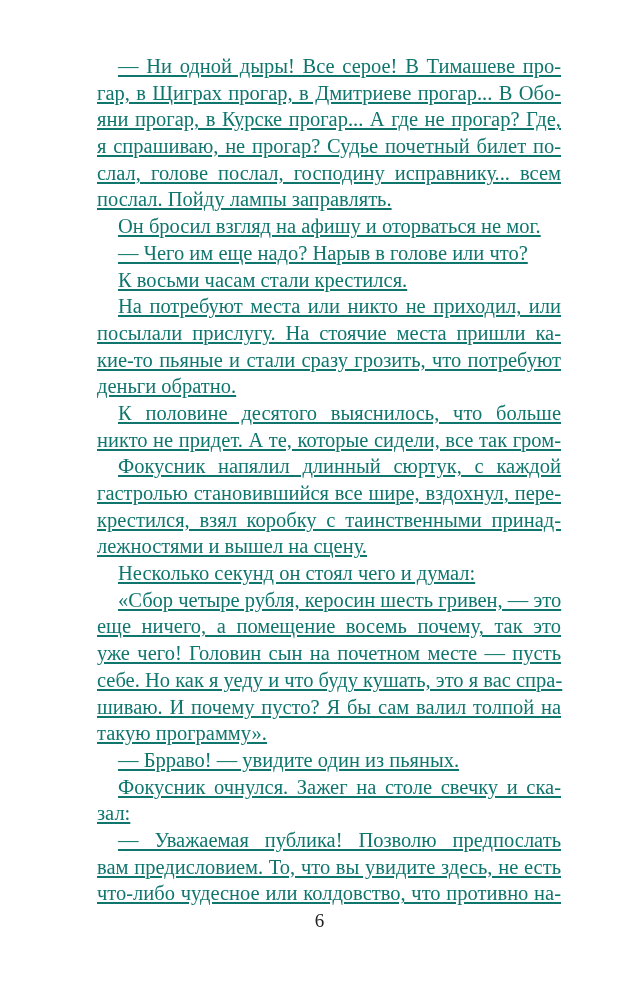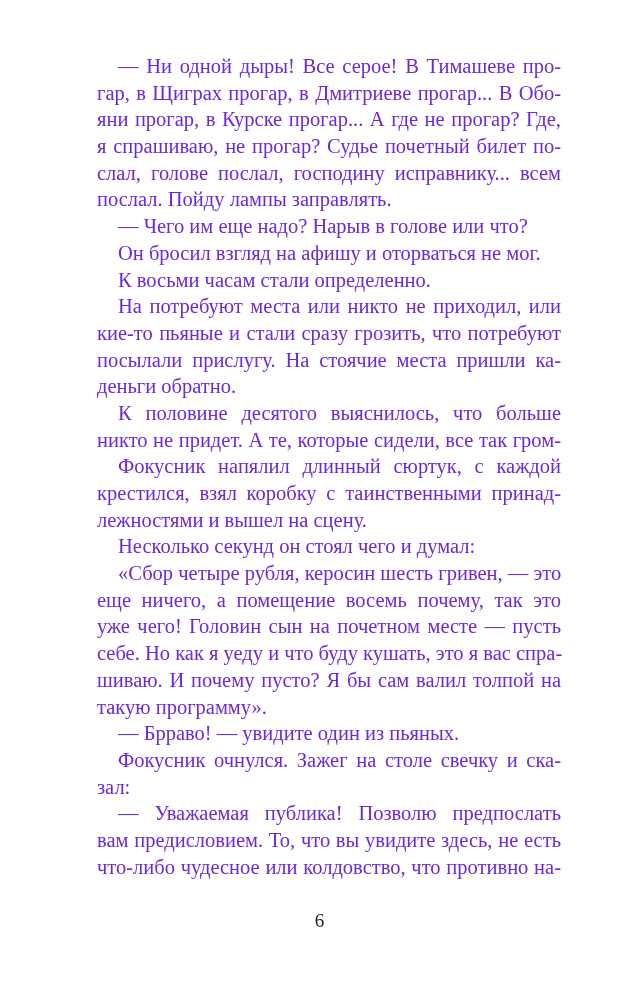--- a/index.html
+++ b/index.html
@@ -22,21 +22,22 @@
       background: #ffffff;
     }
     .text-block {
       position: absolute;
       left: 97px;
       top: 53px;
       width: 464px;
       font-family: "Liberation Serif", "DejaVu Serif", serif;
       font-size: 20.5px;
       line-height: 26.7px;
-      color: #6d28d9;
+      color: #0f766e;
+      text-decoration: underline;
     }
     .line {
       display: block;
       height: 26.7px;
       white-space: nowrap;
       text-align: justify;
       text-align-last: justify;
       overflow: visible;
     }
     .line.indent {
@@ -61,30 +62,31 @@
 <body>
 
 <div class="page">
   <div class="text-block">
     <span class="line indent">— Ни одной дыры! Все серое! В Тимашеве про-</span>
     <span class="line">гар, в Щиграх прогар, в Дмитриеве прогар... В Обо-</span>
     <span class="line">яни прогар, в Курске прогар... А где не прогар? Где,</span>
     <span class="line">я спрашиваю, не прогар? Судье почетный билет по-</span>
     <span class="line">слал, голове послал, господину исправнику... всем</span>
     <span class="line last">послал. Пойду лампы заправлять.</span>
+    <span class="line indent last">Он бросил взгляд на афишу и оторваться не мог.</span>
     <span class="line indent last">— Чего им еще надо? Нарыв в голове или что?</span>
-    <span class="line indent last">Он бросил взгляд на афишу и оторваться не мог.</span>
-    <span class="line indent last">К восьми часам стали определенно.</span>
+    <span class="line indent last">К восьми часам стали крестился.</span>
     <span class="line indent">На потребуют места или никто не приходил, или</span>
+    <span class="line">посылали прислугу. На стоячие места пришли ка-</span>
     <span class="line">кие-то пьяные и стали сразу грозить, что потребуют</span>
-    <span class="line">посылали прислугу. На стоячие места пришли ка-</span>
     <span class="line last">деньги обратно.</span>
     <span class="line indent">К половине десятого выяснилось, что больше</span>
     <span class="line">никто не придет. А те, которые сидели, все так гром-</span>
     <span class="line indent">Фокусник напялил длинный сюртук, с каждой</span>
+    <span class="line">гастролью становившийся все шире, вздохнул, пере-</span>
     <span class="line">крестился, взял коробку с таинственными принад-</span>
     <span class="line last">лежностями и вышел на сцену.</span>
     <span class="line indent last">Несколько секунд он стоял чего и думал:</span>
     <span class="line indent">«Сбор четыре рубля, керосин шесть гривен, — это</span>
     <span class="line">еще ничего, а помещение восемь почему, так это</span>
     <span class="line">уже чего! Головин сын на почетном месте — пусть</span>
     <span class="line">себе. Но как я уеду и что буду кушать, это я вас спра-</span>
     <span class="line">шиваю. И почему пусто? Я бы сам валил толпой на</span>
     <span class="line last">такую программу».</span>
     <span class="line indent last">— Брраво! — увидите один из пьяных.</span>

